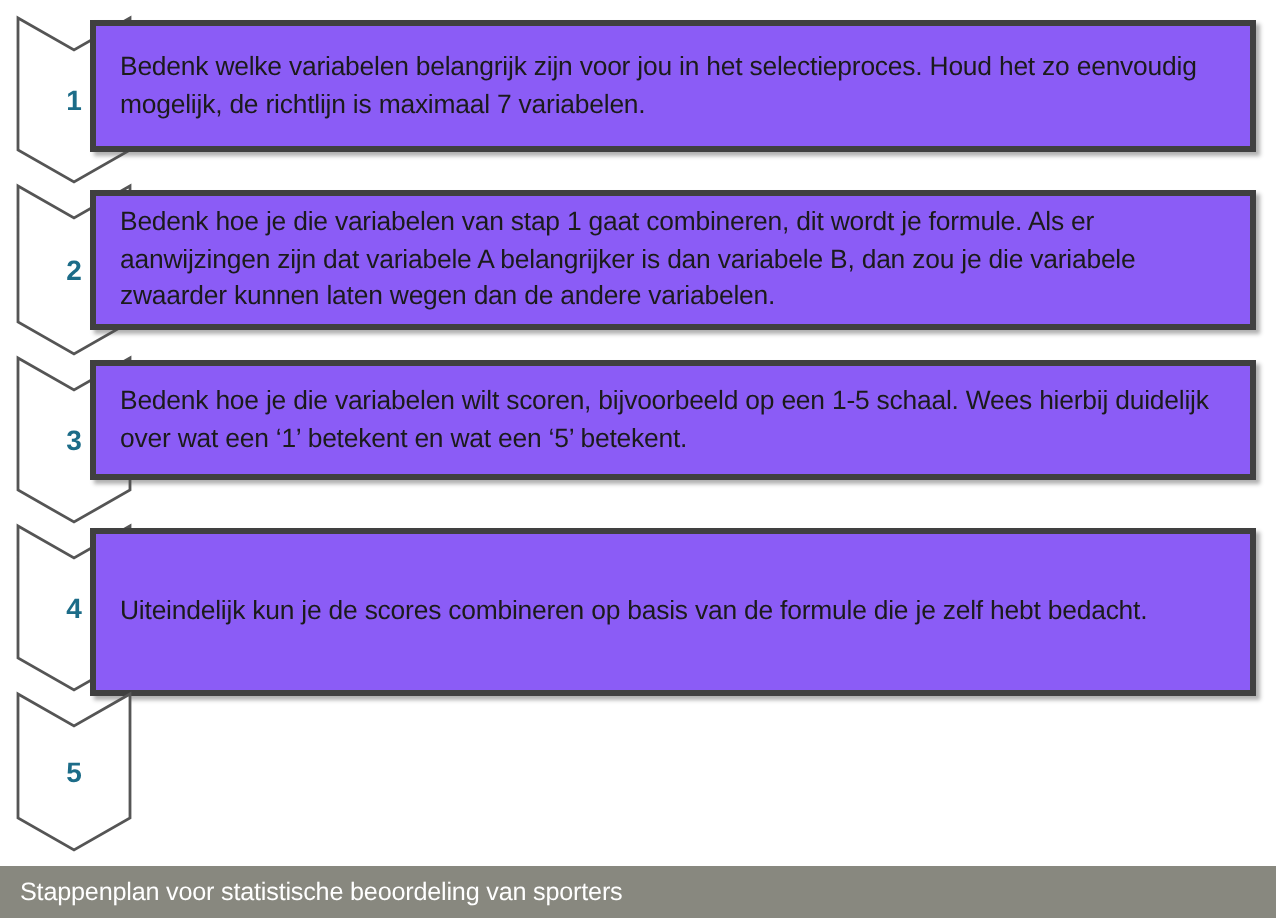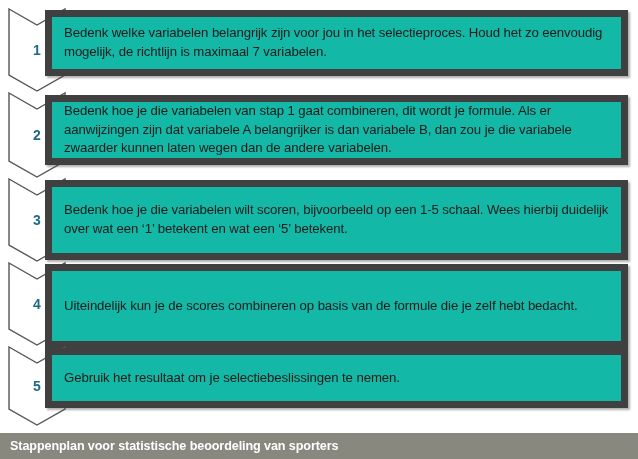--- a/index.html
+++ b/index.html
@@ -51,22 +51,22 @@
     color: #1c6c88;
     letter-spacing: 0px;
     line-height: 1;
   }
 
   
   .box {
     position: absolute;
     left: 45px;
     right: 10px;
-    background: #14b8a6;
-    border: 7px solid #404040;
+    background: #8b5cf6;
+    border: 3px solid #404040;
     box-sizing: border-box;
     box-shadow: 2px 2px 2px rgba(80,80,80,0.45);
   }
   .box .text {
     position: absolute;
     left: 12px;
     right: 10px;
     top: 50%;
     transform: translateY(-50%);
     font-size: 13.2px;
@@ -84,21 +84,21 @@
     height: 26px;
     background: #88887f;
   }
   #caption-bar .caption-text {
     position: absolute;
     left: 10px;
     top: 50%;
     transform: translateY(-50%);
     color: #ffffff;
     font-size: 12.6px;
-    font-weight: bold;
+    font-weight: normal;
     letter-spacing: -0.1px;
     white-space: nowrap;
   }
 </style>
 </head>
 <body>
 
 <div id="diagram">
 
   <div class="step" style="top:8px; height:84px; width:638px;">
@@ -125,21 +125,21 @@
     </div>
   </div>
 
   <div class="step" style="top:178px; height:84px; width:638px;">
     <div class="chevron" style="top:0px; height:84px;">
       <svg viewBox="0 0 58 84" preserveAspectRatio="none">
         <polygon points="1,1 29,17 57,1 57,67 29,83 1,67" fill="#ffffff" stroke="#555555" stroke-width="1.4"></polygon>
       </svg>
       <div class="num" style="top:35px;">3</div>
     </div>
-    <div class="box" style="top:2px; height:80px;text-decoration:underline;">
+    <div class="box" style="top:2px; height:60px;text-decoration:underline;">
       <div class="text">Bedenk hoe je die variabelen wilt scoren, bijvoorbeeld op een 1-5 schaal. Wees hierbij duidelijk over wat een ‘1’ betekent en wat een ‘5’ betekent.</div>
     </div>
   </div>
 
   <div class="step" style="top:262px; height:84px; width:638px;">
     <div class="chevron" style="top:0px; height:84px;">
       <svg viewBox="0 0 58 84" preserveAspectRatio="none">
         <polygon points="1,1 29,17 57,1 57,67 29,83 1,67" fill="#ffffff" stroke="#555555" stroke-width="1.4"></polygon>
       </svg>
       <div class="num" style="top:35px;">4</div>
@@ -149,22 +149,19 @@
     </div>
   </div>
 
   <div class="step" style="top:346px; height:80px; width:638px;">
     <div class="chevron" style="top:0px; height:80px;">
       <svg viewBox="0 0 58 80" preserveAspectRatio="none">
         <polygon points="1,1 29,17 57,1 57,63 29,79 1,63" fill="#ffffff" stroke="#555555" stroke-width="1.4"></polygon>
       </svg>
       <div class="num" style="top:33px;">5</div>
     </div>
-    <div class="box" style="top:2px; height:60px;">
-      <div class="text">Gebruik het resultaat om je selectiebeslissingen te nemen.</div>
-    </div>
   </div>
 
   <div id="caption-bar">
     <div class="caption-text">Stappenplan voor statistische beoordeling van sporters</div>
   </div>
 
 </div>
 
 </body></html>

